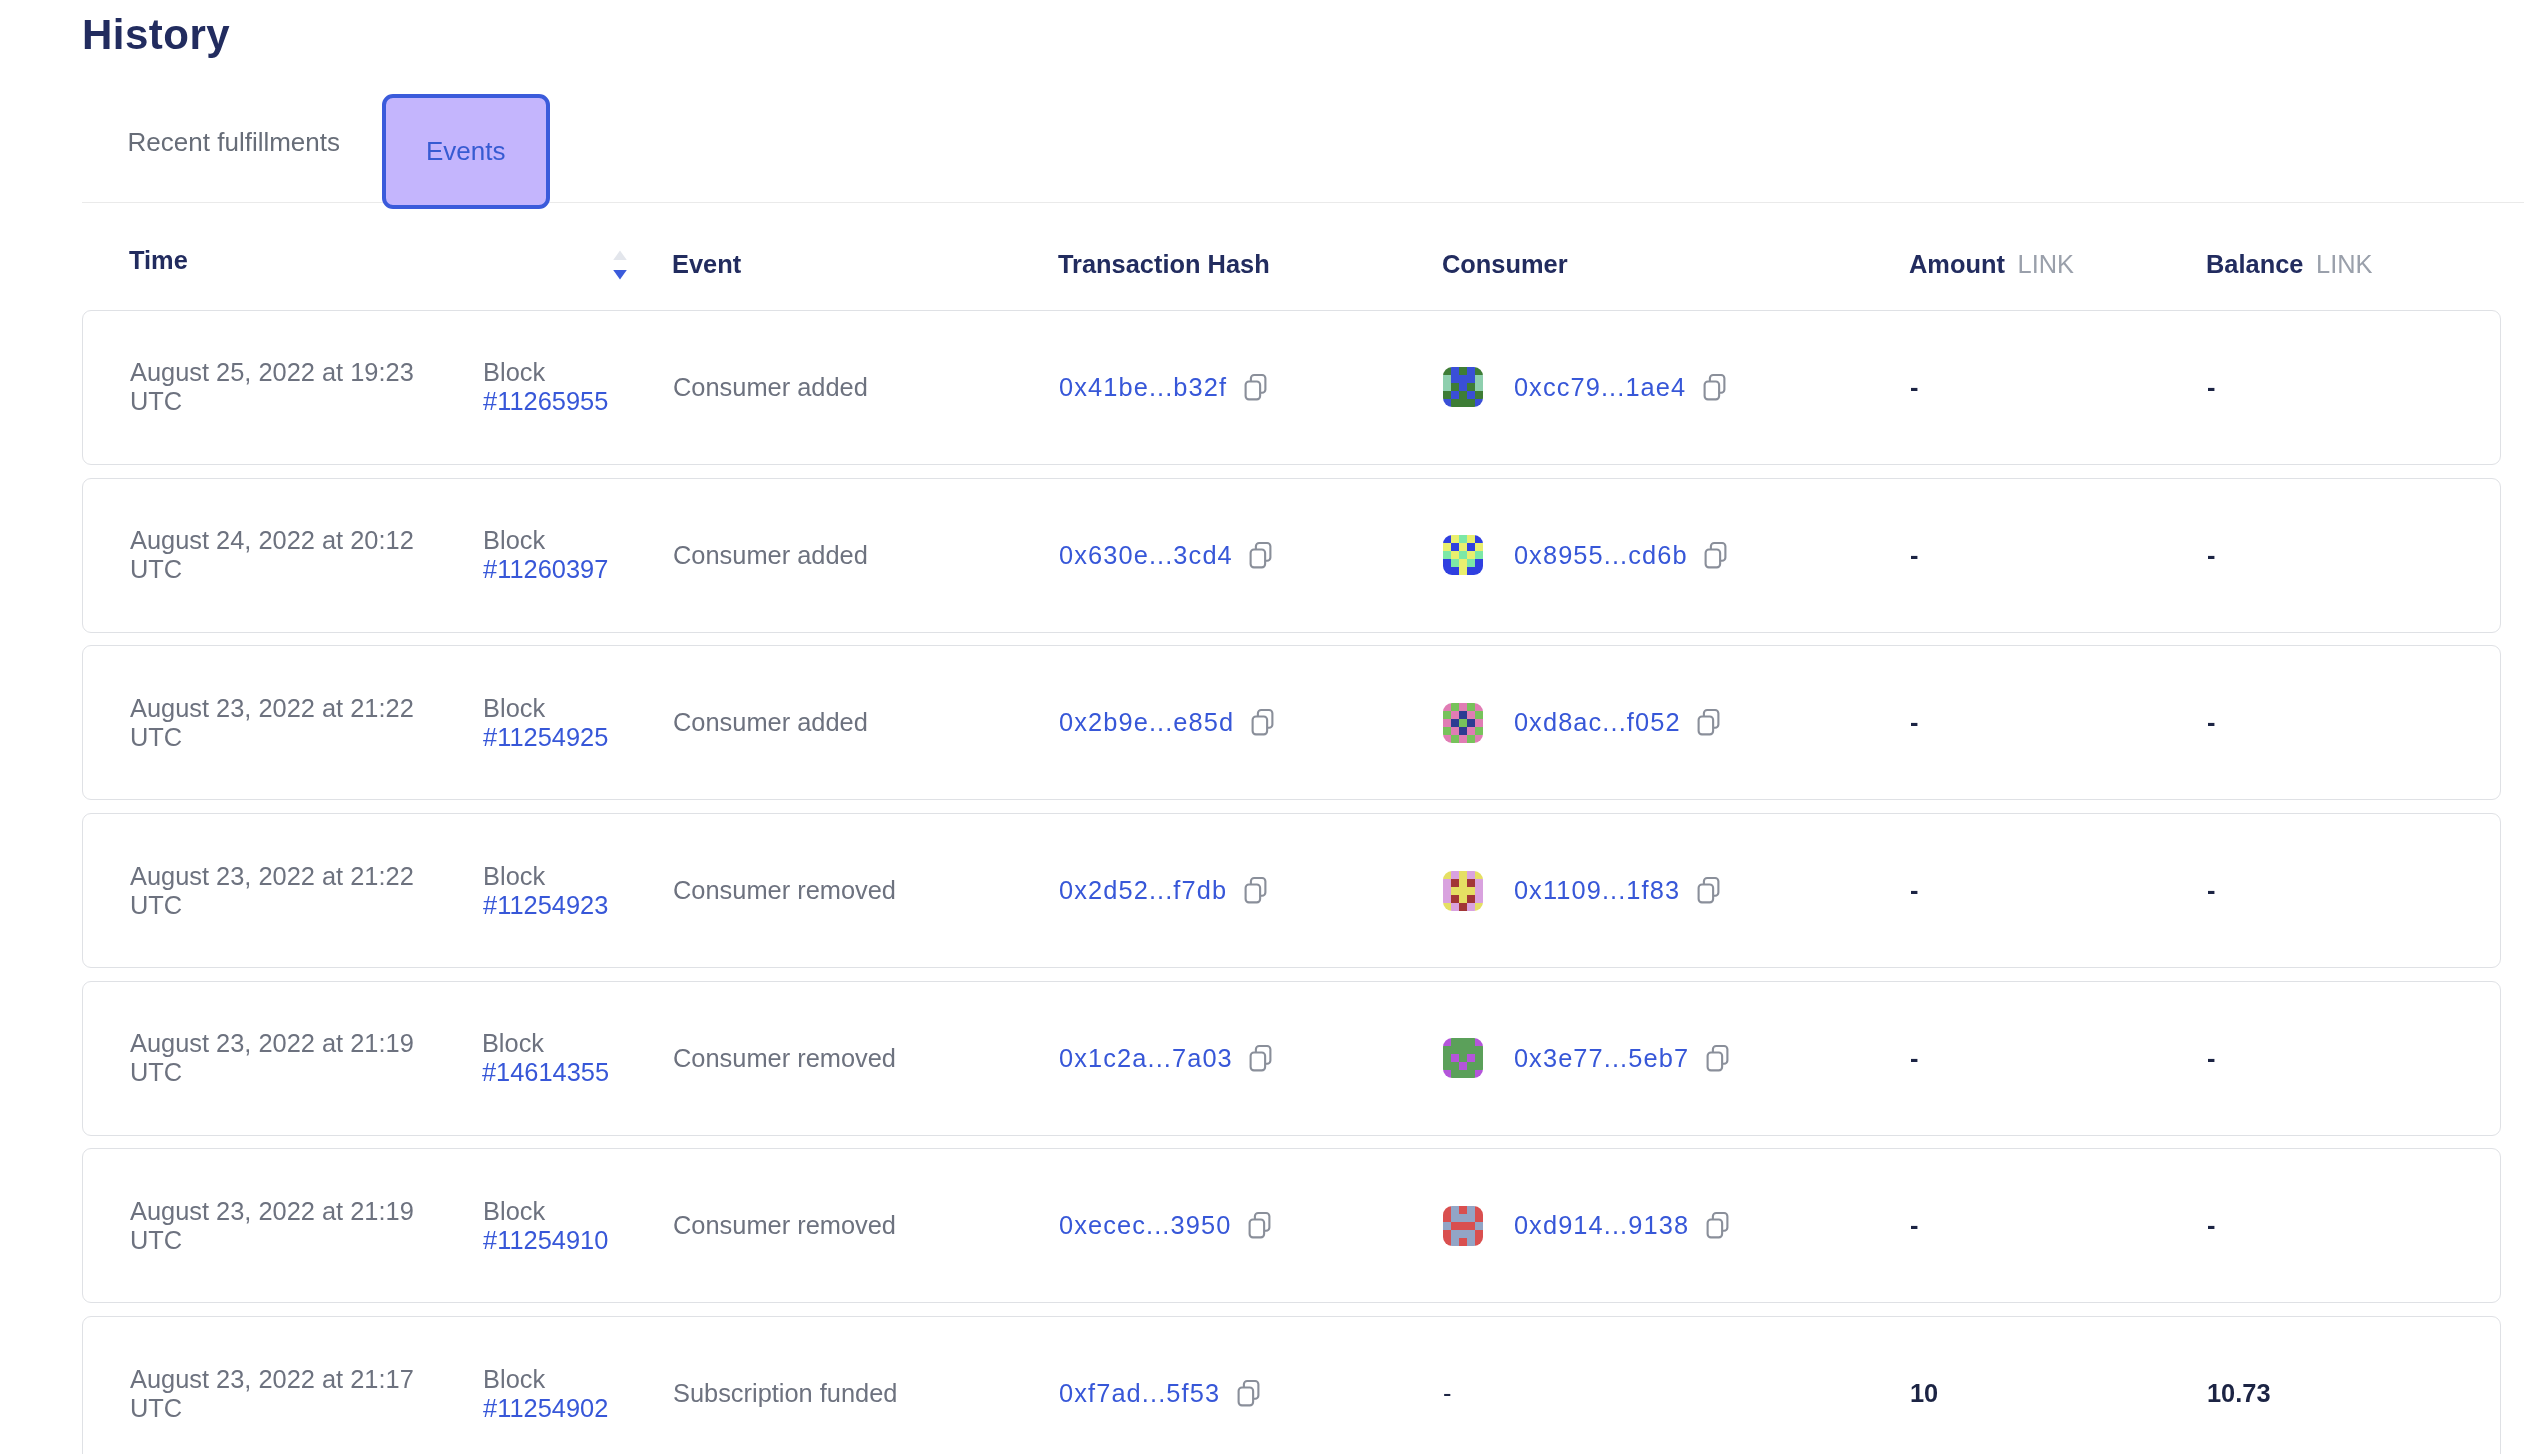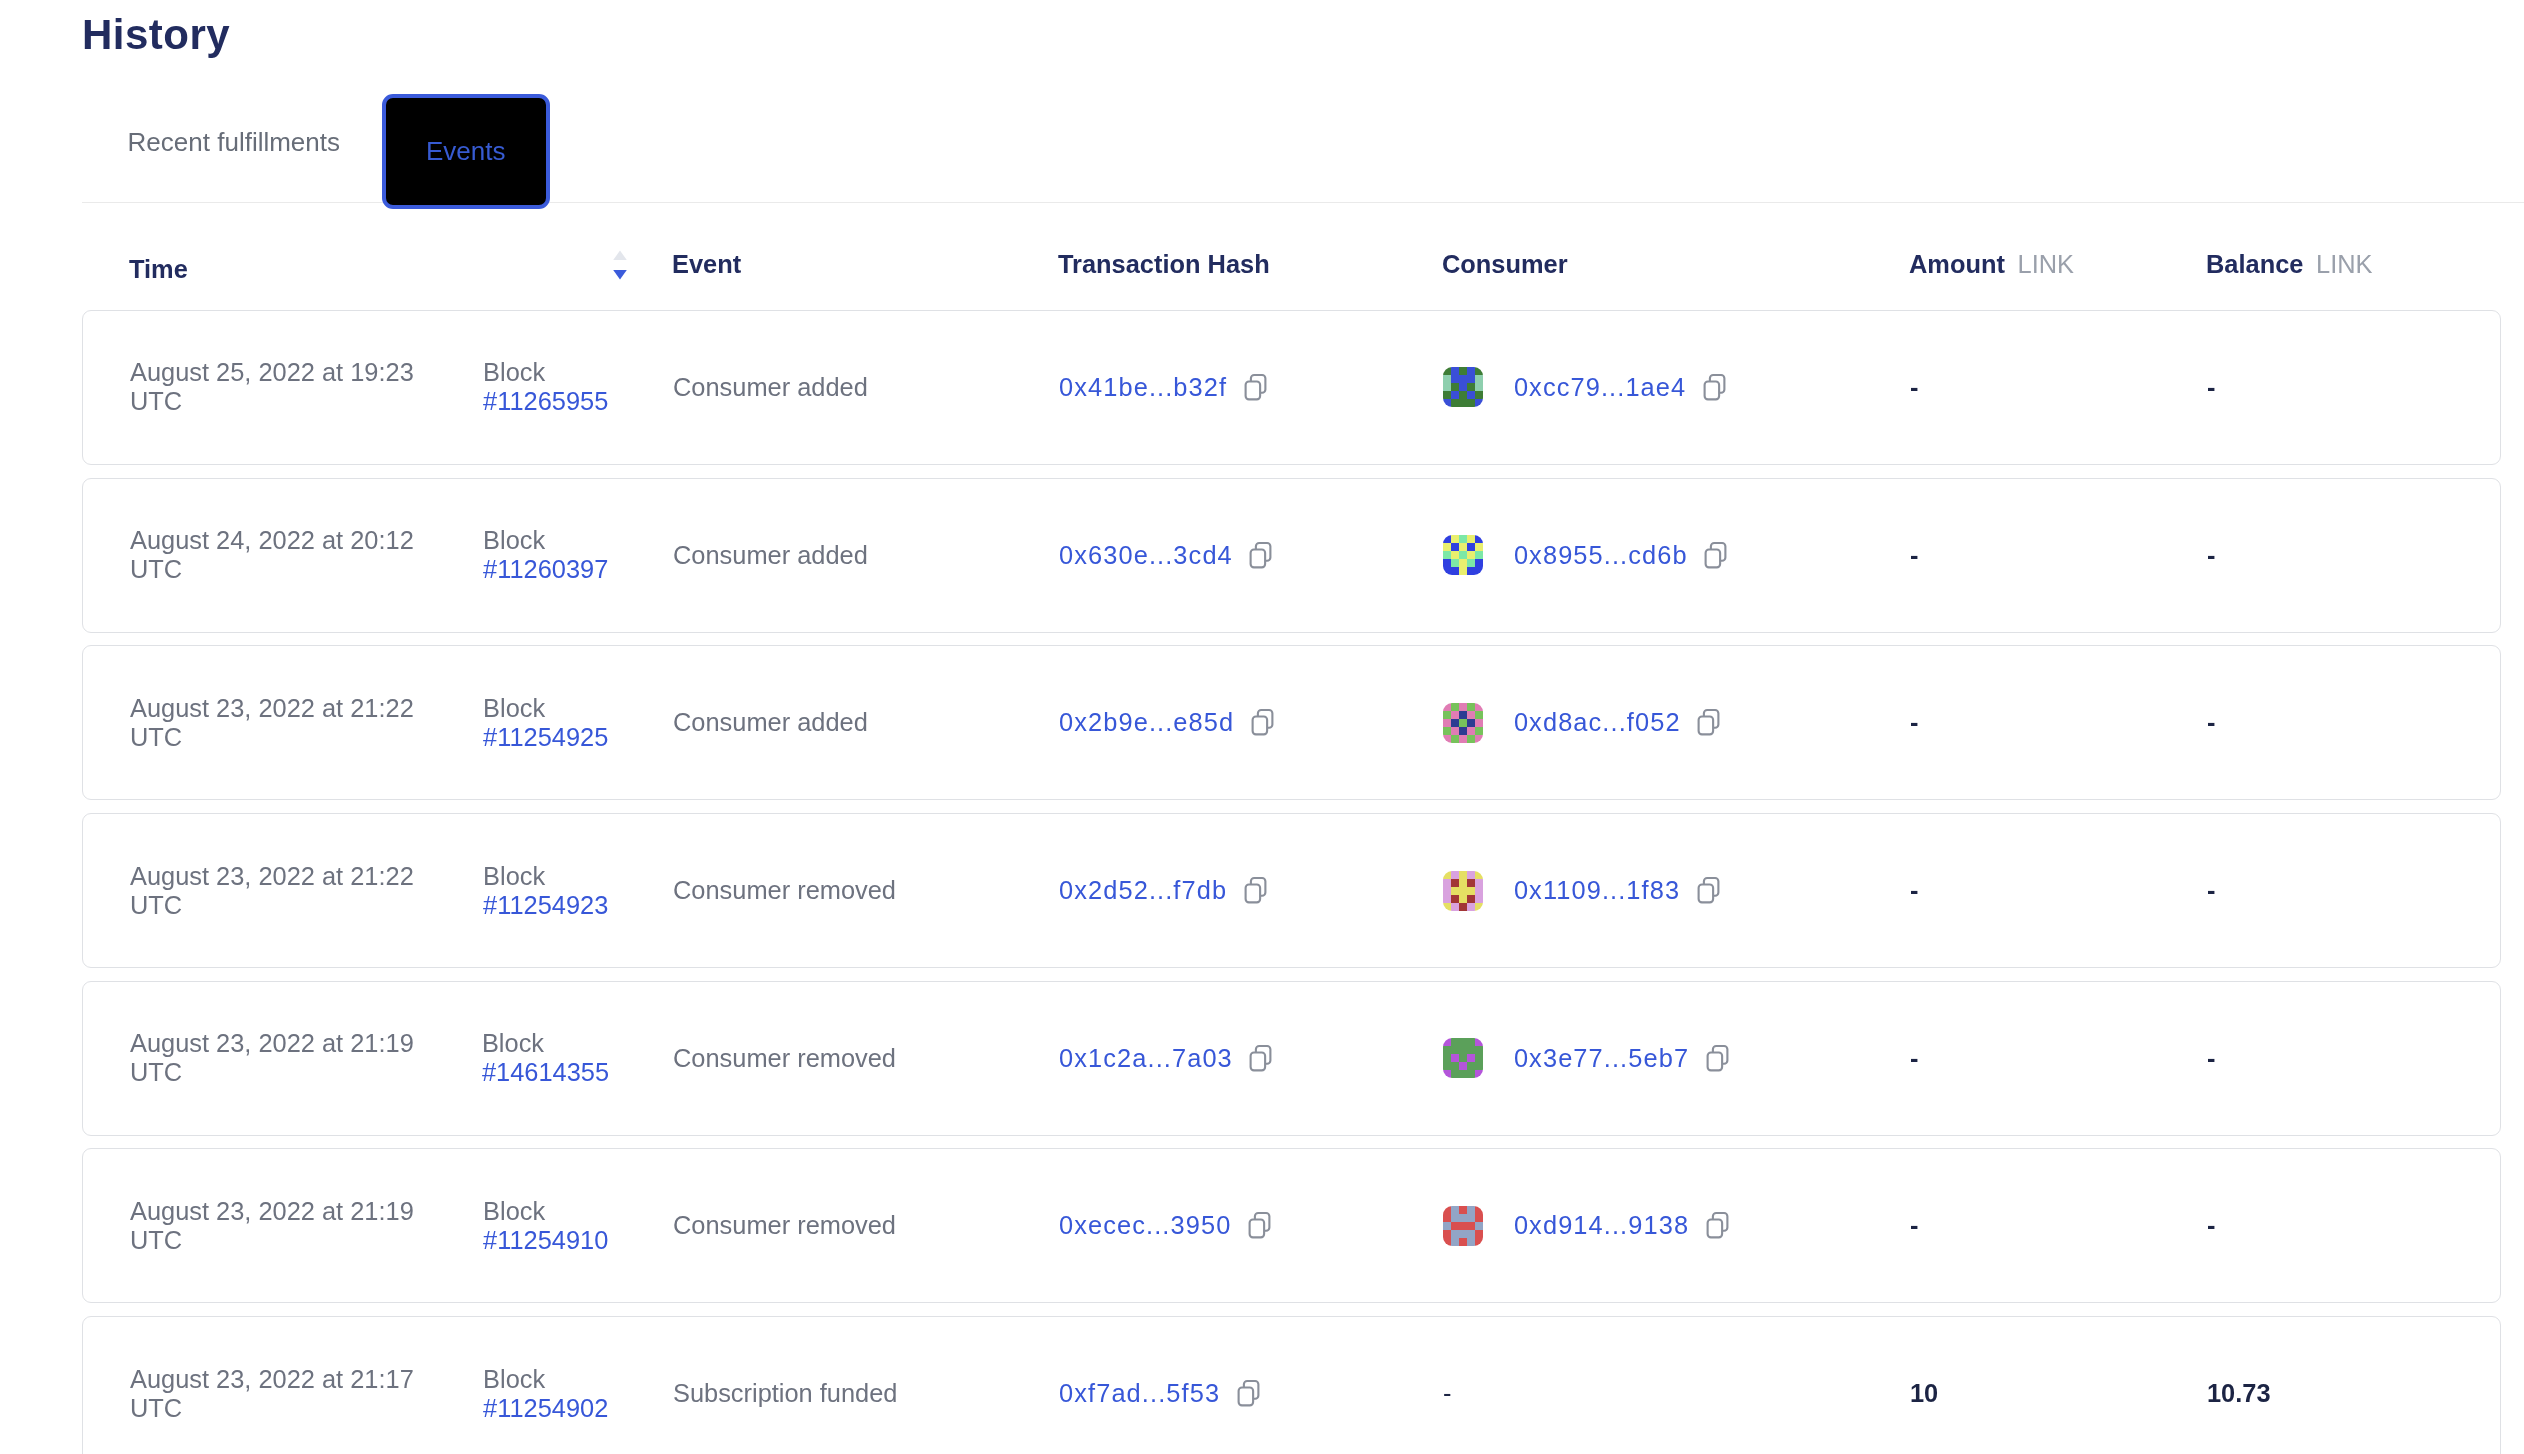--- a/index.html
+++ b/index.html
@@ -20,29 +20,29 @@
   .page{padding:0 23.6px 0 82px;}
 
   .page-title{margin-top:11px;font-size:42px;font-weight:700;color:var(--heading);letter-spacing:0.5px;}
 
   
   .tabs{display:flex;align-items:center;border-bottom:1.8px solid var(--divider);
     margin-top:23.6px;margin-right:-23.6px;height:120px;}
   .tab{font-size:26px;color:var(--gray);padding:25.4px 22px;cursor:pointer;white-space:nowrap;}
   .tab.first{margin-left:23.6px;}
   .tab.active{color:var(--tab-active,#375bd2);border:4.5px solid var(--tab-border);
-    border-radius:11px;padding:38px 40px;margin:0 20px;background:#000000;
+    border-radius:11px;padding:38px 40px;margin:0 20px;background:#c4b5fd;
     position:relative;top:9px;}
 
   
   .cols{display:grid;grid-template-columns:543px 386px 384px 467px 297px 1fr;
     align-items:center;}
 
   .table-header{margin-top:42px;height:40px;padding-left:47px;padding-right:1.8px;}
-  .th{font-size:25.4px;font-weight:700;color:var(--heading);display:flex;align-items:flex-end;}
+  .th{font-size:25.4px;font-weight:700;color:var(--heading);display:flex;align-items:flex-start;}
   .th .unit{font-weight:400;color:var(--unit);margin-left:12.7px;}
   .sort-wrap{margin-left:auto;margin-right:42px;display:flex;align-items:center;cursor:pointer;}
 
   .cards{margin-top:25.4px;}
   .row-card{height:155px;border:1.8px solid var(--card-border);border-radius:9px;
     margin-bottom:12.7px;background:#fff;padding-left:47px;padding-right:1.8px;}
 
   .cell-time{display:flex;flex-direction:row;gap:18px;}
   .time-text{font-size:25.4px;color:var(--cell-gray);}
   .block-line{font-size:25.4px;color:var(--cell-gray);}

